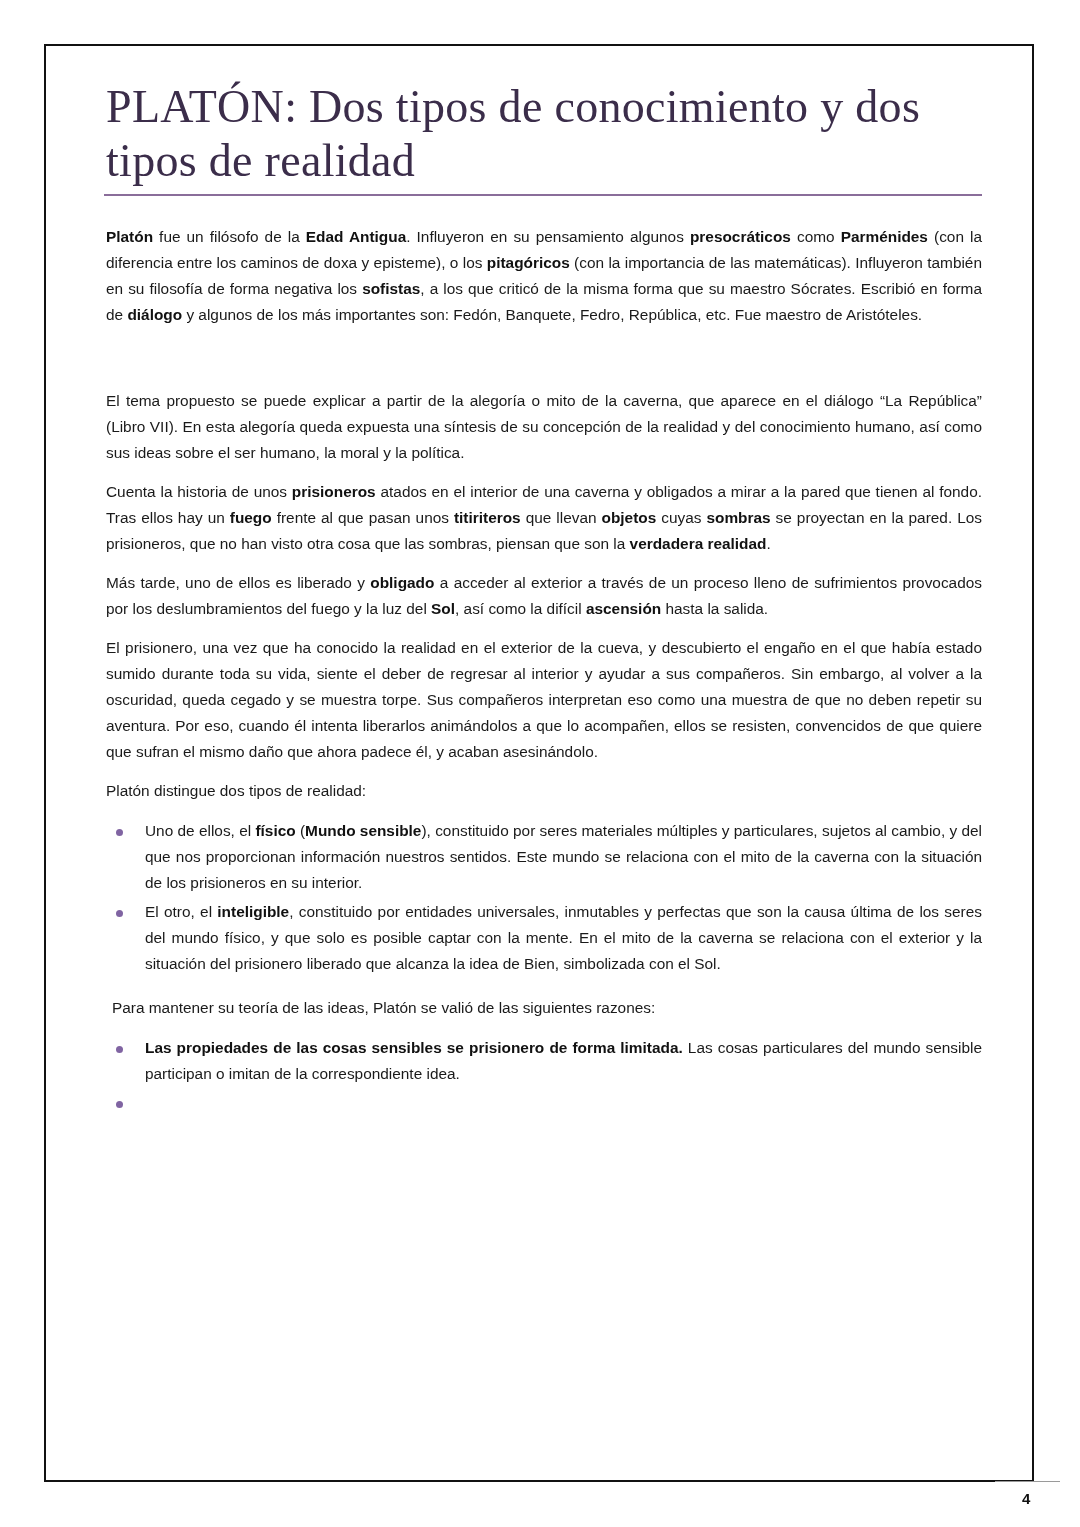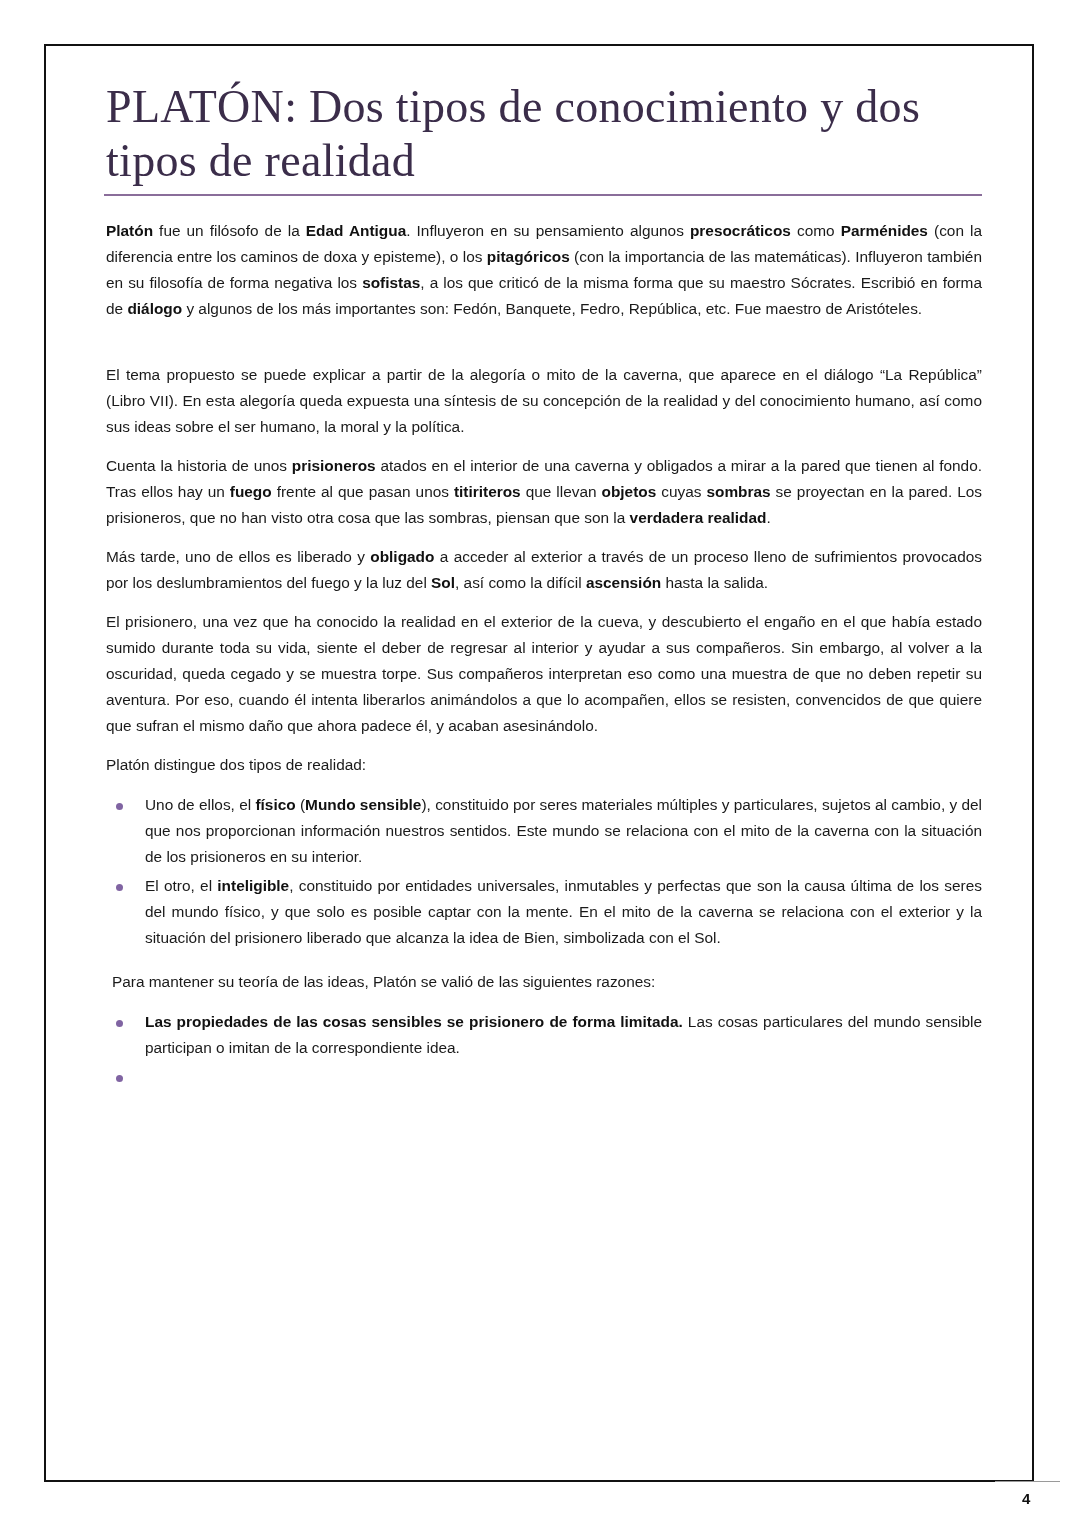--- a/index.html
+++ b/index.html
@@ -20,22 +20,22 @@
     margin: 0; font-family: "Liberation Serif", serif; font-weight: normal;
     font-size: 46px; line-height: 54px; color: #3b2d4a; letter-spacing: 0.3px;
     padding-bottom: 6px;
   }
   .title-rule { height: 2px; background: #8a6d9a; margin-left: -2px; width: 878px; }
   p, li {
     font-family: "Liberation Sans", sans-serif; font-size: 15.4px; line-height: 26px;
     color: #1a1a1a; text-align: justify; margin: 0;
   }
   b { font-weight: bold; color: #111; }
-  .p-intro { margin-top: 22px; }
-  .p-tema { margin-top: 40px; }
+  .p-intro { margin-top: 28px; }
+  .p-tema { margin-top: 60px; }
   .gap { margin-top: 13px; }
   ul { list-style: none; margin: 14px 0 0 0; padding: 0; }
   li { position: relative; padding-left: 39px; margin-bottom: 3px; }
   li .bullet {
     position: absolute; left: 10px; top: 11px; width: 7px; height: 7px; border-radius: 50%;
     background: #8064a2;
   }
   .p-razones { margin-top: 18px; padding-left: 6px; }
 </style>
 </head>

